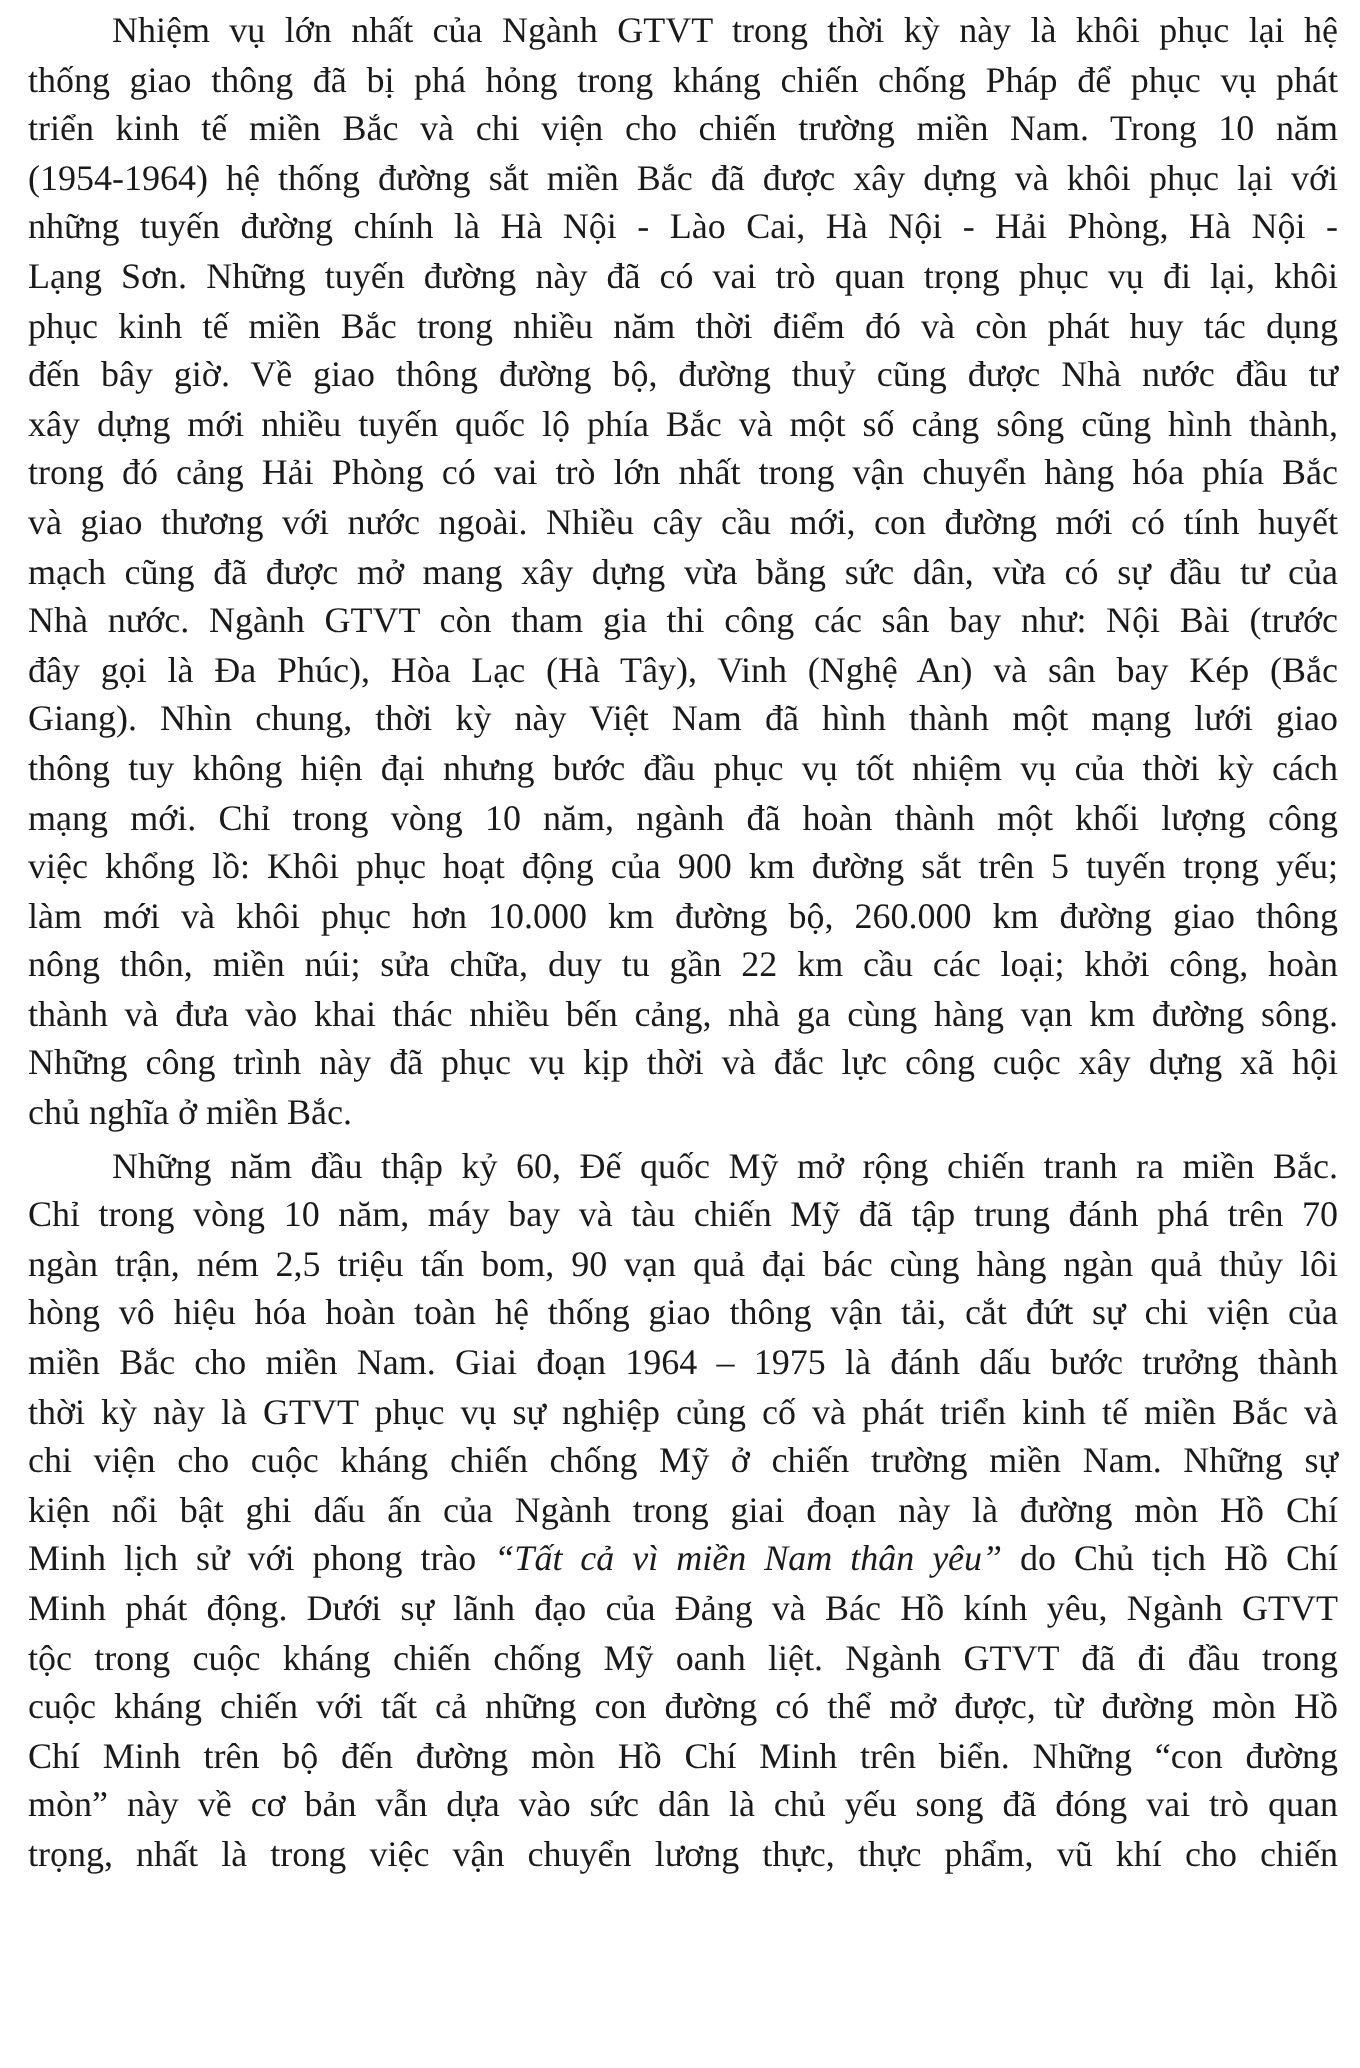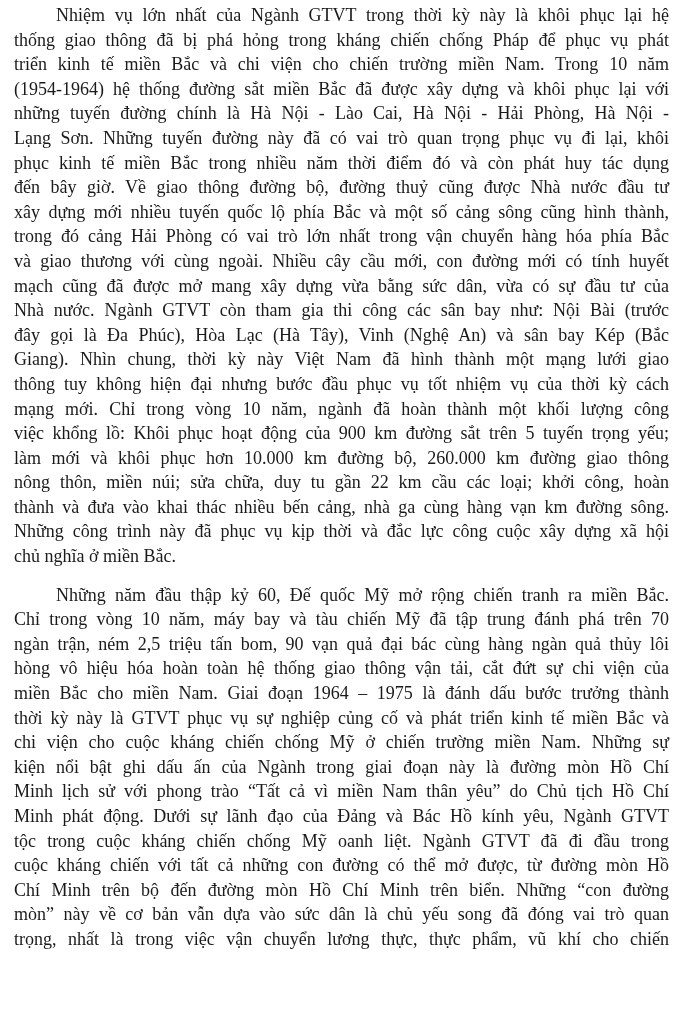--- a/index.html
+++ b/index.html
@@ -18,58 +18,59 @@
     .page {
       position: absolute;
       left: 14px;
       top: 3px;
       width: 655px;
     }
     .para {
       margin: 0;
     }
     .para + .para {
-      margin-top: 14px;
+      margin-top: 2px;
     }
     .line {
       display: block;
       font-size: 18px;
       line-height: 24.6px;
       height: 24.6px;
       white-space: nowrap;
       text-align: justify;
       text-align-last: justify;
       overflow: visible;
     }
     .line.first {
       padding-left: 42px;
     }
     .line.last {
       text-align-last: left;
     }
     .ital {
+      font-style: italic;
     }
   </style>
 </head>
 <body>
 
 <div class="page">
 
   <p class="para">
     <span class="line first">Nhiệm vụ lớn nhất của Ngành GTVT trong thời kỳ này là khôi phục lại hệ</span>
     <span class="line">thống giao thông đã bị phá hỏng trong kháng chiến chống Pháp để phục vụ phát</span>
     <span class="line">triển kinh tế miền Bắc và chi viện cho chiến trường miền Nam. Trong 10 năm</span>
     <span class="line">(1954-1964) hệ thống đường sắt miền Bắc đã được xây dựng và khôi phục lại với</span>
     <span class="line">những tuyến đường chính là Hà Nội - Lào Cai, Hà Nội - Hải Phòng, Hà Nội -</span>
     <span class="line">Lạng Sơn. Những tuyến đường này đã có vai trò quan trọng phục vụ đi lại, khôi</span>
     <span class="line">phục kinh tế miền Bắc trong nhiều năm thời điểm đó và còn phát huy tác dụng</span>
     <span class="line">đến bây giờ. Về giao thông đường bộ, đường thuỷ cũng được Nhà nước đầu tư</span>
     <span class="line">xây dựng mới nhiều tuyến quốc lộ phía Bắc và một số cảng sông cũng hình thành,</span>
     <span class="line">trong đó cảng Hải Phòng có vai trò lớn nhất trong vận chuyển hàng hóa phía Bắc</span>
-    <span class="line">và giao thương với cùng ngoài. Nhiều cây cầu mới, con đường mới có tính huyết</span>
+    <span class="line">và giao thương với nước ngoài. Nhiều cây cầu mới, con đường mới có tính huyết</span>
     <span class="line">mạch cũng đã được mở mang xây dựng vừa bằng sức dân, vừa có sự đầu tư của</span>
     <span class="line">Nhà nước. Ngành GTVT còn tham gia thi công các sân bay như: Nội Bài (trước</span>
     <span class="line">đây gọi là Đa Phúc), Hòa Lạc (Hà Tây), Vinh (Nghệ An) và sân bay Kép (Bắc</span>
     <span class="line">Giang). Nhìn chung, thời kỳ này Việt Nam đã hình thành một mạng lưới giao</span>
     <span class="line">thông tuy không hiện đại nhưng bước đầu phục vụ tốt nhiệm vụ của thời kỳ cách</span>
     <span class="line">mạng mới. Chỉ trong vòng 10 năm, ngành đã hoàn thành một khối lượng công</span>
     <span class="line">việc khổng lồ: Khôi phục hoạt động của 900 km đường sắt trên 5 tuyến trọng yếu;</span>
     <span class="line">làm mới và khôi phục hơn 10.000 km đường bộ, 260.000 km đường giao thông</span>
     <span class="line">nông thôn, miền núi; sửa chữa, duy tu gần 22 km cầu các loại; khởi công, hoàn</span>
     <span class="line">thành và đưa vào khai thác nhiều bến cảng, nhà ga cùng hàng vạn km đường sông.</span>

